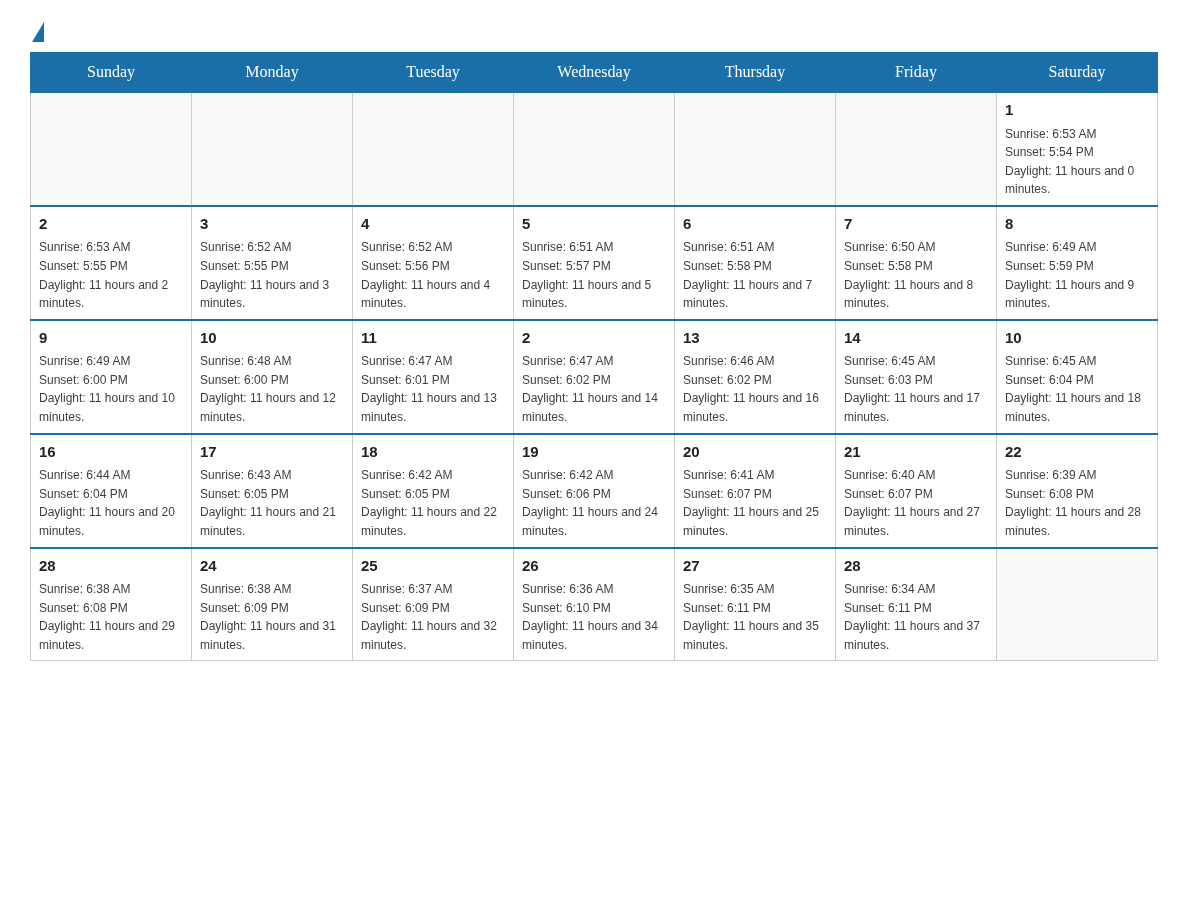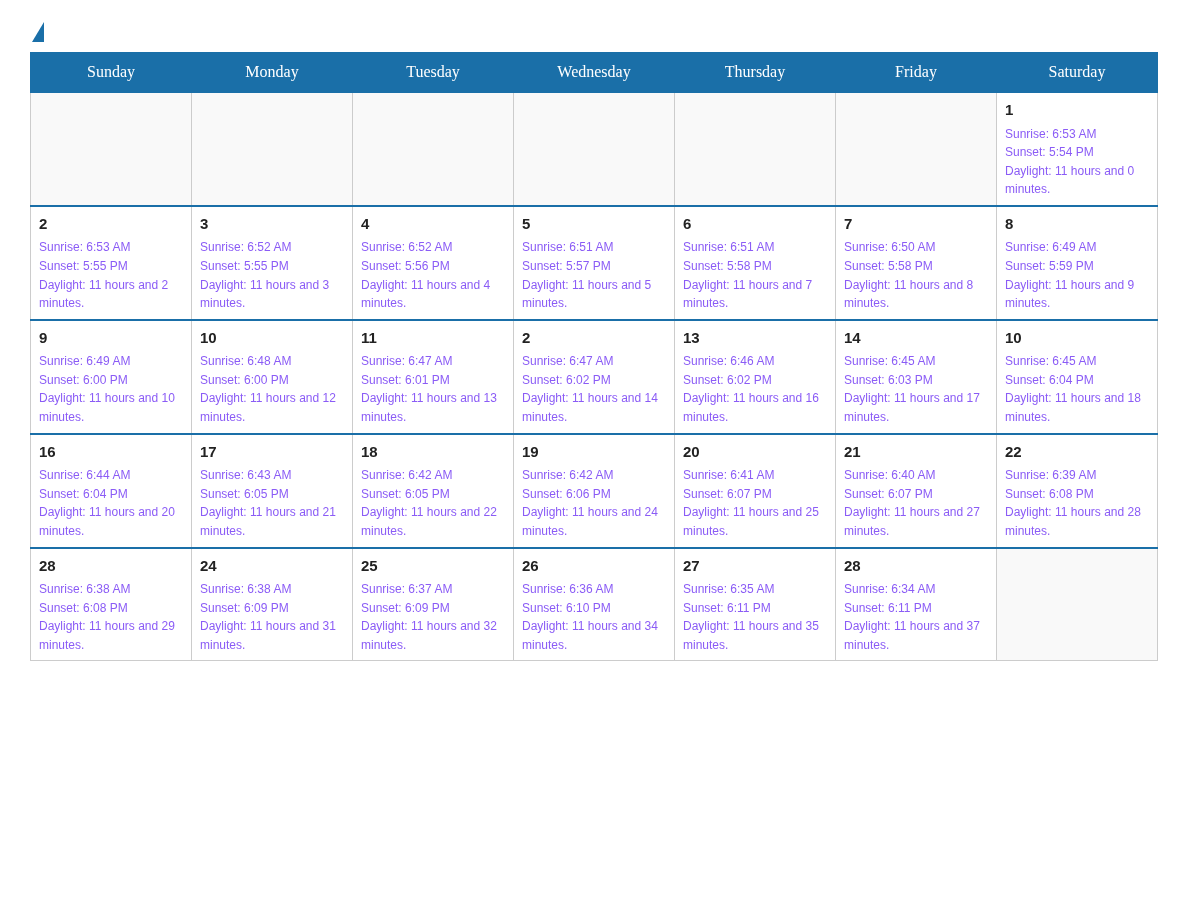--- a/index.html
+++ b/index.html
@@ -84,21 +84,21 @@
       height: 90px;
     }
     .day-num {
       font-size: 15px;
       font-weight: bold;
       color: #222;
       display: block;
       margin-bottom: 3px;
     }
     .day-info {
-      color: #8b5cf6;
+      color: #404040;
       font-size: 12px;
       line-height: 1.55;
     }
     .empty-cell {
       background: #f9f9f9;
     }
     tr.week-row td {
       border-top: 2px solid #1a6fa8;
     }
   </style>

